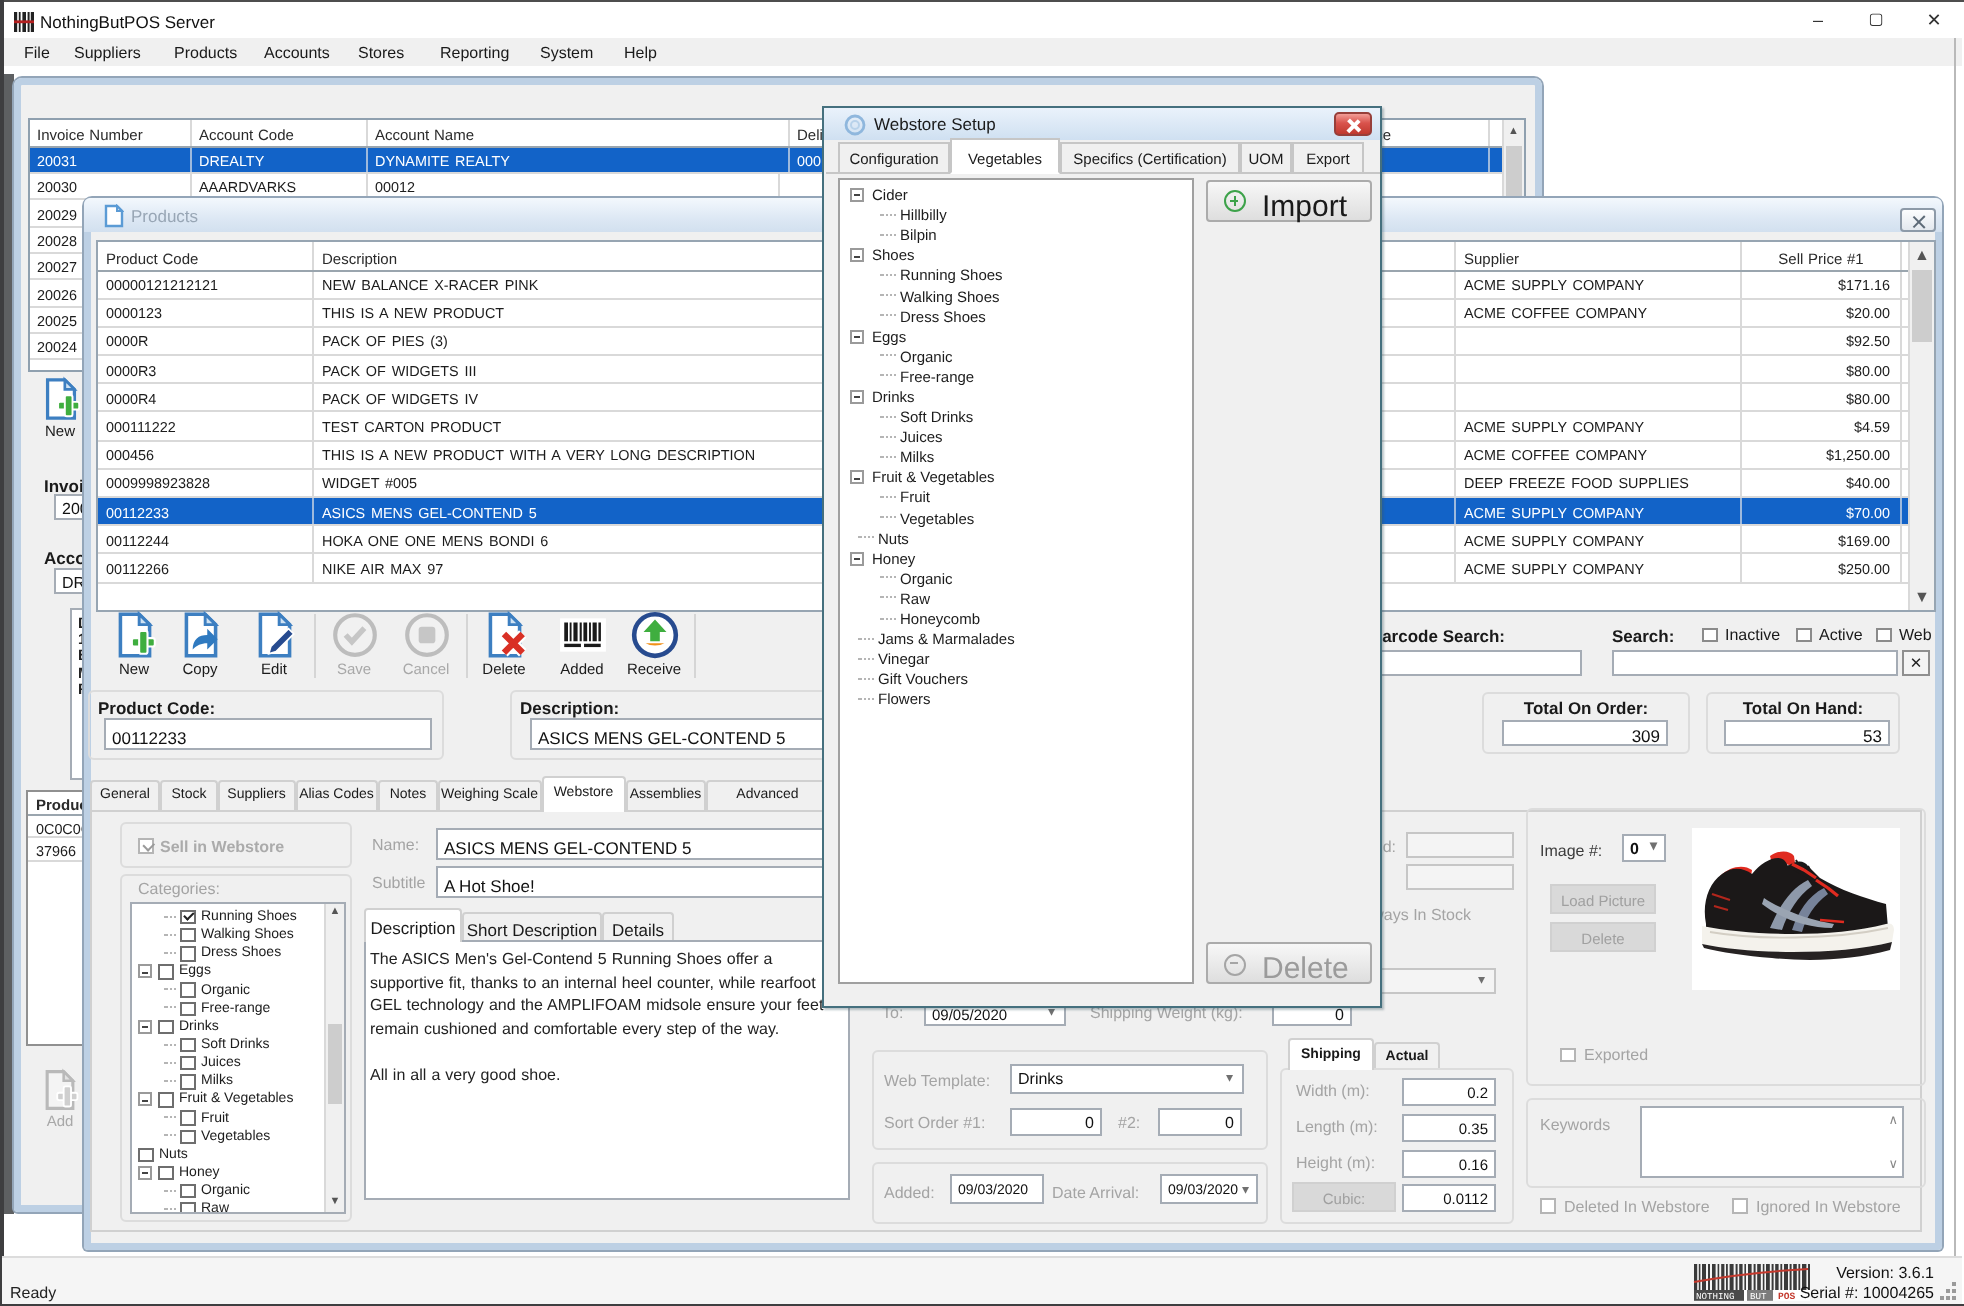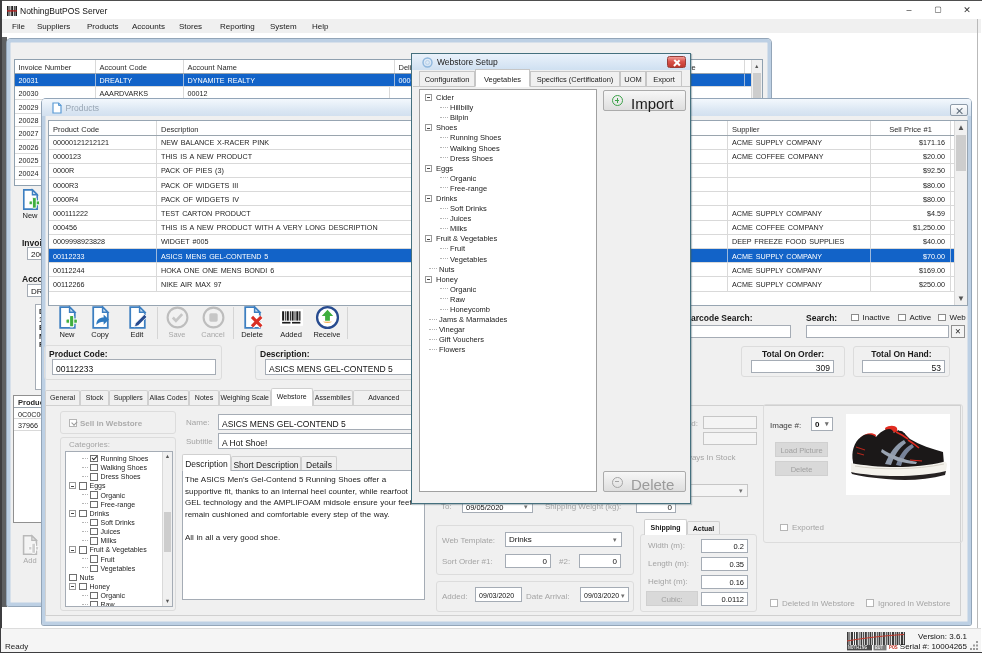--- a/index.html
+++ b/index.html
@@ -785,20 +785,27 @@
           <path d="M36 35 C45 41 58 46 71 48 L70 50 C57 50 44 45 35 38 Z" fill="#9aa4b2"></path>
           <path d="M5 49 C30 54 70 55 97 48 C100 47 101 49 101 51 L100 57 C72 64 28 63 5 58 Z" fill="#f4f2ec"></path>
           <path d="M9 52 C32 56 70 56 98 50" stroke="#d3cec4" stroke-width="0.9" fill="none"></path>
           <path d="M5 58 C28 63 72 64 100 57 L99 61 C80 66 60 67 40 65 C27 64 14 62 6 60 Z" fill="#262222"></path>
           <path d="M64 46 l12 1" stroke="#e02b20" stroke-width="1.2"></path>
         </svg>
       </div>
       <div class="cb gray" style="left:16px;top:118.5px"></div>
       <span class="glabel" style="left:28px;top:118px">Exported</span>
     </div>
+    <div class="gbox" style="left:721.5px;top:450px;width:200px;height:45px">
+      <span class="glabel" style="left:6px;top:8px">Keywords</span>
+      <div class="abs" style="left:56px;top:2.5px;width:132px;height:36px;background:#fff;border:1px solid #a5acb5">
+        <span class="minichev" style="right:2px;top:2px">∧</span>
+        <span class="minichev" style="right:2px;bottom:2px">∨</span>
+      </div>
+    </div>
     <div class="cb gray" style="left:728.5px;top:500px"></div>
     <span class="glabel" style="left:740.5px;top:499.5px">Deleted In Webstore</span>
     <div class="cb gray" style="left:824.5px;top:500px"></div>
     <span class="glabel" style="left:836.5px;top:499.5px">Ignored In Webstore</span>
   </div>
 
   <div id="dialog">
     <div class="dtbar">
       <svg class="abs" style="left:10px;top:3px" width="11" height="11" viewBox="0 0 11 11">
         <circle cx="5.5" cy="5.5" r="4.5" fill="none" stroke="#8fb7dd" stroke-width="1.4"></circle>

